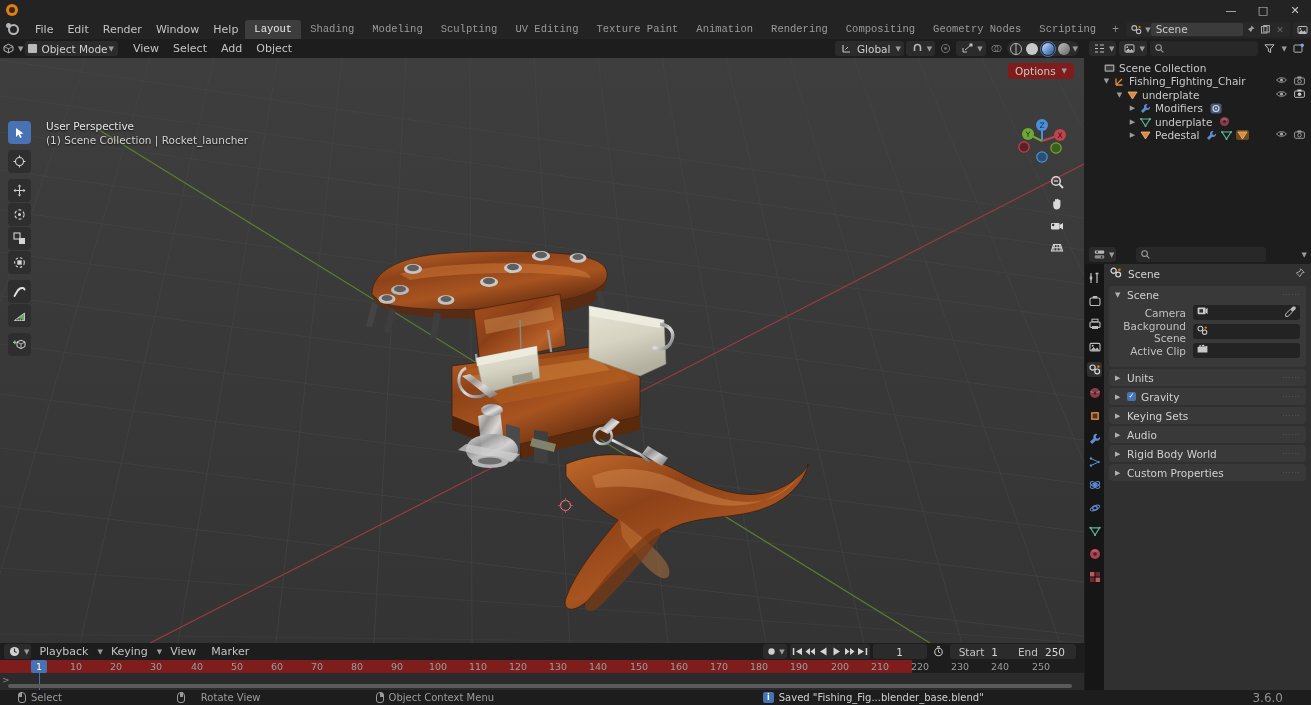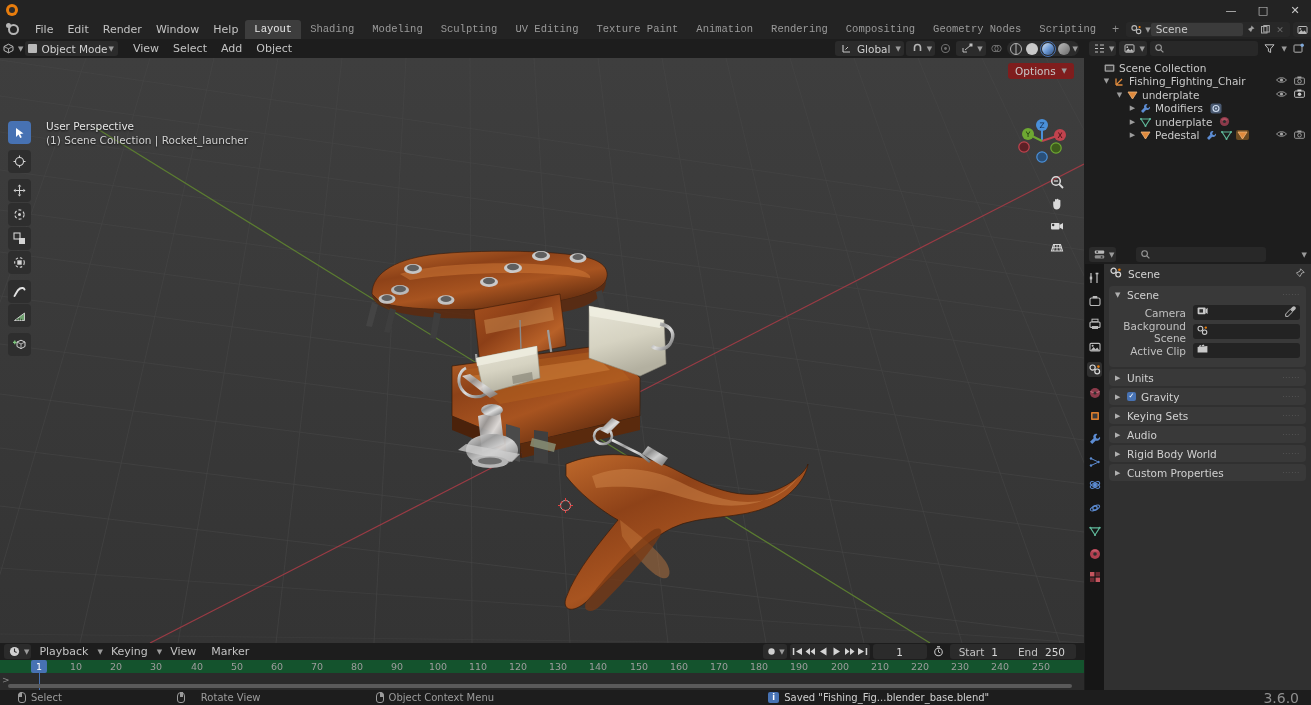--- a/index.html
+++ b/index.html
@@ -202,21 +202,21 @@
     background:#2b2b2b; border-radius:3px; height:15px; width:54px; display:flex;
     align-items:center; justify-content:center; font-size:10.5px; color:#d6d6d6;
   }
   .se-field {
     background:#2b2b2b; border-radius:3px; height:15px; display:flex; align-items:center;
     font-size:10.5px; color:#d6d6d6;
   }
   .se-field .k { padding:0 7px 0 9px; color:#c2c2c2; }
   .se-field .v { padding-right:11px; }
   .tl-ruler {
-    position:absolute; top:17px; left:0; width:1084px; height:13px; background:#14532d;
+    position:absolute; top:17px; left:0; width:912px; height:13px; background:#7f1d1d;
   }
   .tick { position:absolute; top:0; font-size:9.5px; color:#9d9d9d; transform:translateX(-50%); line-height:13px; }
   .tl-body { position:absolute; top:30px; left:0; width:1084px; height:17px; background:#2b2b2b; }
   .playhead { position:absolute; top:0; width:1px; background:#4772b3; height:30px; }
   .playhead-lbl {
     position:absolute; top:0; height:13px; background:#4772b3; color:#fff; font-size:9.5px;
     border-radius:2px; padding:0 5px; line-height:13px; transform:translateX(-50%);
   }
   .tl-scroll {
     position:absolute; left:8px; bottom:2px; height:4px; background:#5a5a5a; border-radius:2px; width:1064px;
@@ -231,21 +231,21 @@
   .sb-item { display:flex; align-items:center; gap:5px; margin-left:18px; }
   .mouse-ico { width:8px; height:11px; border:1px solid #9b9b9b; border-radius:4px 4px 3px 3px; position:relative; flex:none; }
   .mouse-ico.lmb:before { content:""; position:absolute; left:-1px; top:-1px; width:4px; height:5px; background:#9b9b9b; border-radius:4px 0 0 0; }
   .mouse-ico.mmb:before { content:""; position:absolute; left:2.5px; top:-1px; width:3px; height:5px; background:#9b9b9b; }
   .mouse-ico.rmb:before { content:""; position:absolute; right:-1px; top:-1px; width:4px; height:5px; background:#9b9b9b; border-radius:0 4px 0 0; }
   .sb-saved { margin-left:auto; display:flex; align-items:center; gap:5px; }
   .info-ico {
     width:11px; height:11px; background:#4772b3; border-radius:2px; color:#fff;
     font-size:8px; display:flex; align-items:center; justify-content:center; font-weight:bold;
   }
-  .sb-version { margin-left:auto; margin-right:12px; color:#8f8f8f; font-size:14px; }
+  .sb-version { margin-left:auto; margin-right:28px; color:#8f8f8f; font-size:12px; }
   .sb-savedtext { color:#d0d0d0; }
 </style>
 </head>
 <body>
 
 <div id="app">
 
   <div class="titlebar">
     <div class="blogo">
         <div class="ring"></div>

